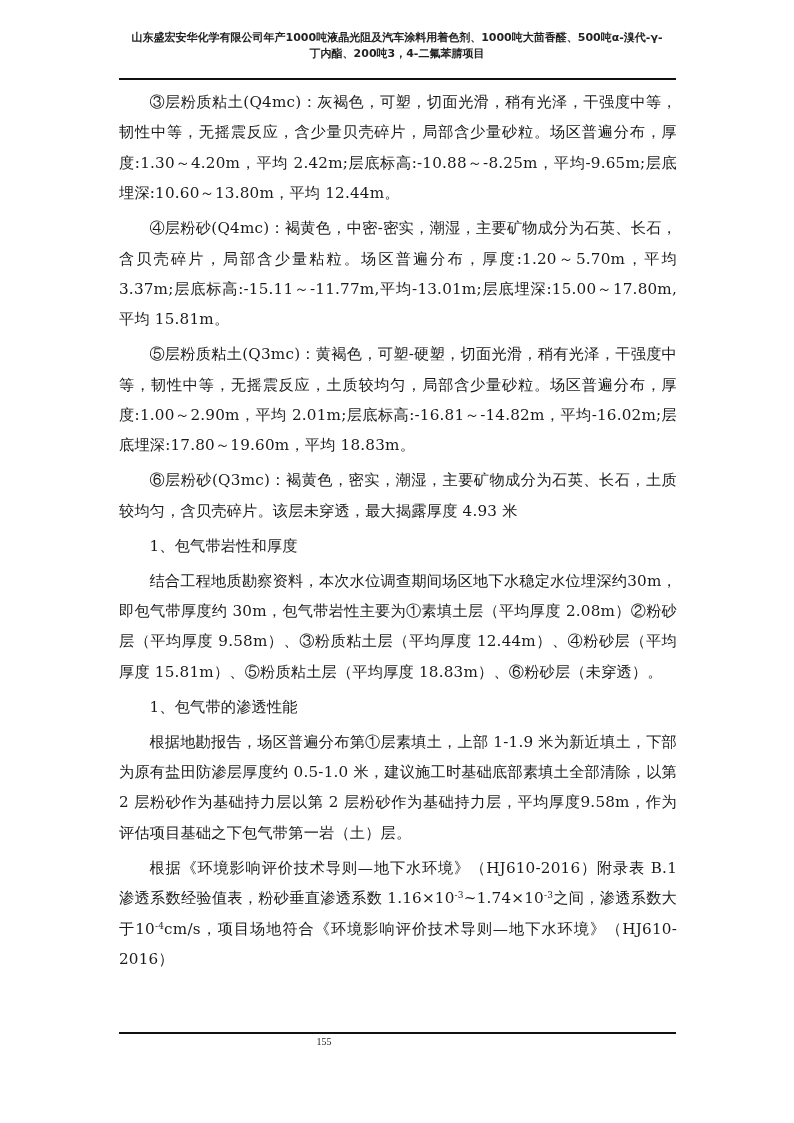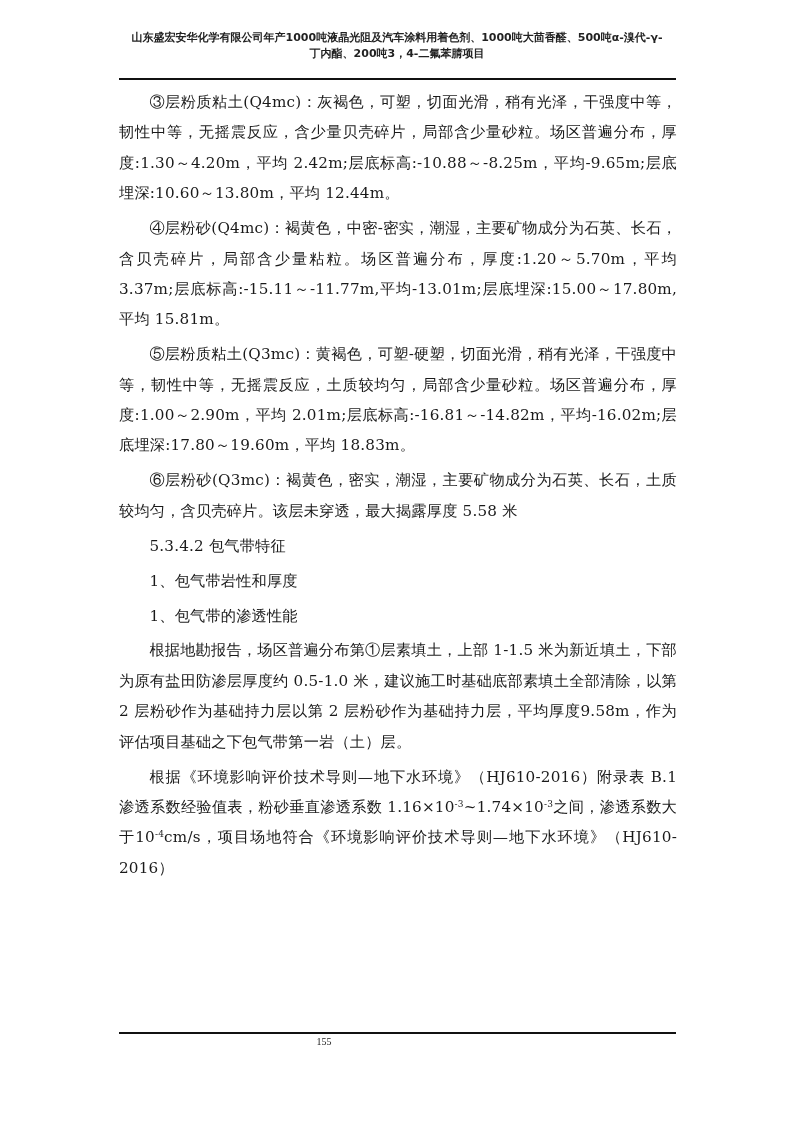--- a/index.html
+++ b/index.html
@@ -29,22 +29,22 @@
 <div class="header">
   <div>山东盛宏安华化学有限公司年产1000吨液晶光阻及汽车涂料用着色剂、1000吨大茴香醛、500吨α-溴代-γ-</div>
   <div>丁内酯、200吨3，4-二氟苯腈项目</div>
 </div>
 <div class="header-rule"></div>
 
 <div class="content">
   <p>③层粉质粘土(Q4mc)：灰褐色，可塑，切面光滑，稍有光泽，干强度中等，韧性中等，无摇震反应，含少量贝壳碎片，局部含少量砂粒。场区普遍分布，厚度:1.30～4.20m，平均 2.42m;层底标高:-10.88～-8.25m，平均-9.65m;层底埋深:10.60～13.80m，平均 12.44m。</p>
   <p>④层粉砂(Q4mc)：褐黄色，中密-密实，潮湿，主要矿物成分为石英、长石，含贝壳碎片，局部含少量粘粒。场区普遍分布，厚度:1.20～5.70m，平均 3.37m;层底标高:-15.11～-11.77m,平均-13.01m;层底埋深:15.00～17.80m,平均 15.81m。</p>
   <p>⑤层粉质粘土(Q3mc)：黄褐色，可塑-硬塑，切面光滑，稍有光泽，干强度中等，韧性中等，无摇震反应，土质较均匀，局部含少量砂粒。场区普遍分布，厚度:1.00～2.90m，平均 2.01m;层底标高:-16.81～-14.82m，平均-16.02m;层底埋深:17.80～19.60m，平均 18.83m。</p>
-  <p>⑥层粉砂(Q3mc)：褐黄色，密实，潮湿，主要矿物成分为石英、长石，土质较均匀，含贝壳碎片。该层未穿透，最大揭露厚度 5.58 米</p>
-  <p class="heading">5.3.4.2 包气带特征</p>
+  <p>⑥层粉砂(Q3mc)：褐黄色，密实，潮湿，主要矿物成分为石英、长石，土质较均匀，含贝壳碎片。该层未穿透，最大揭露厚度 4.93 米</p>
   <p class="heading">1、包气带岩性和厚度</p>
+  <p>结合工程地质勘察资料，本次水位调查期间场区地下水稳定水位埋深约30m，即包气带厚度约 30m，包气带岩性主要为①素填土层（平均厚度 2.08m）②粉砂层（平均厚度 9.58m）、③粉质粘土层（平均厚度 12.44m）、④粉砂层（平均厚度 15.81m）、⑤粉质粘土层（平均厚度 18.83m）、⑥粉砂层（未穿透）。</p>
   <p class="heading">1、包气带的渗透性能</p>
-  <p>根据地勘报告，场区普遍分布第①层素填土，上部 1-1.5 米为新近填土，下部为原有盐田防渗层厚度约 0.5-1.0 米，建议施工时基础底部素填土全部清除，以第 2 层粉砂作为基础持力层以第 2 层粉砂作为基础持力层，平均厚度9.58m，作为评估项目基础之下包气带第一岩（土）层。</p>
+  <p>根据地勘报告，场区普遍分布第①层素填土，上部 1-1.9 米为新近填土，下部为原有盐田防渗层厚度约 0.5-1.0 米，建议施工时基础底部素填土全部清除，以第 2 层粉砂作为基础持力层以第 2 层粉砂作为基础持力层，平均厚度9.58m，作为评估项目基础之下包气带第一岩（土）层。</p>
   <p><span>根据《环境影响评价技术导则—地下水环境》（HJ610-2016）附录表 B.1 渗透系数经验值表，粉砂垂直渗透系数 1.16×10</span><sup>-3</sup><span>~1.74×10</span><sup>-3</sup><span>之间，渗透系数大于10</span><sup>-4</sup><span>cm/s，项目场地符合《环境影响评价技术导则—地下水环境》（HJ610-2016）</span></p>
 </div>
 
 <div class="footer-rule"></div>
 <div class="page-num">155</div>
 
 </body></html>

